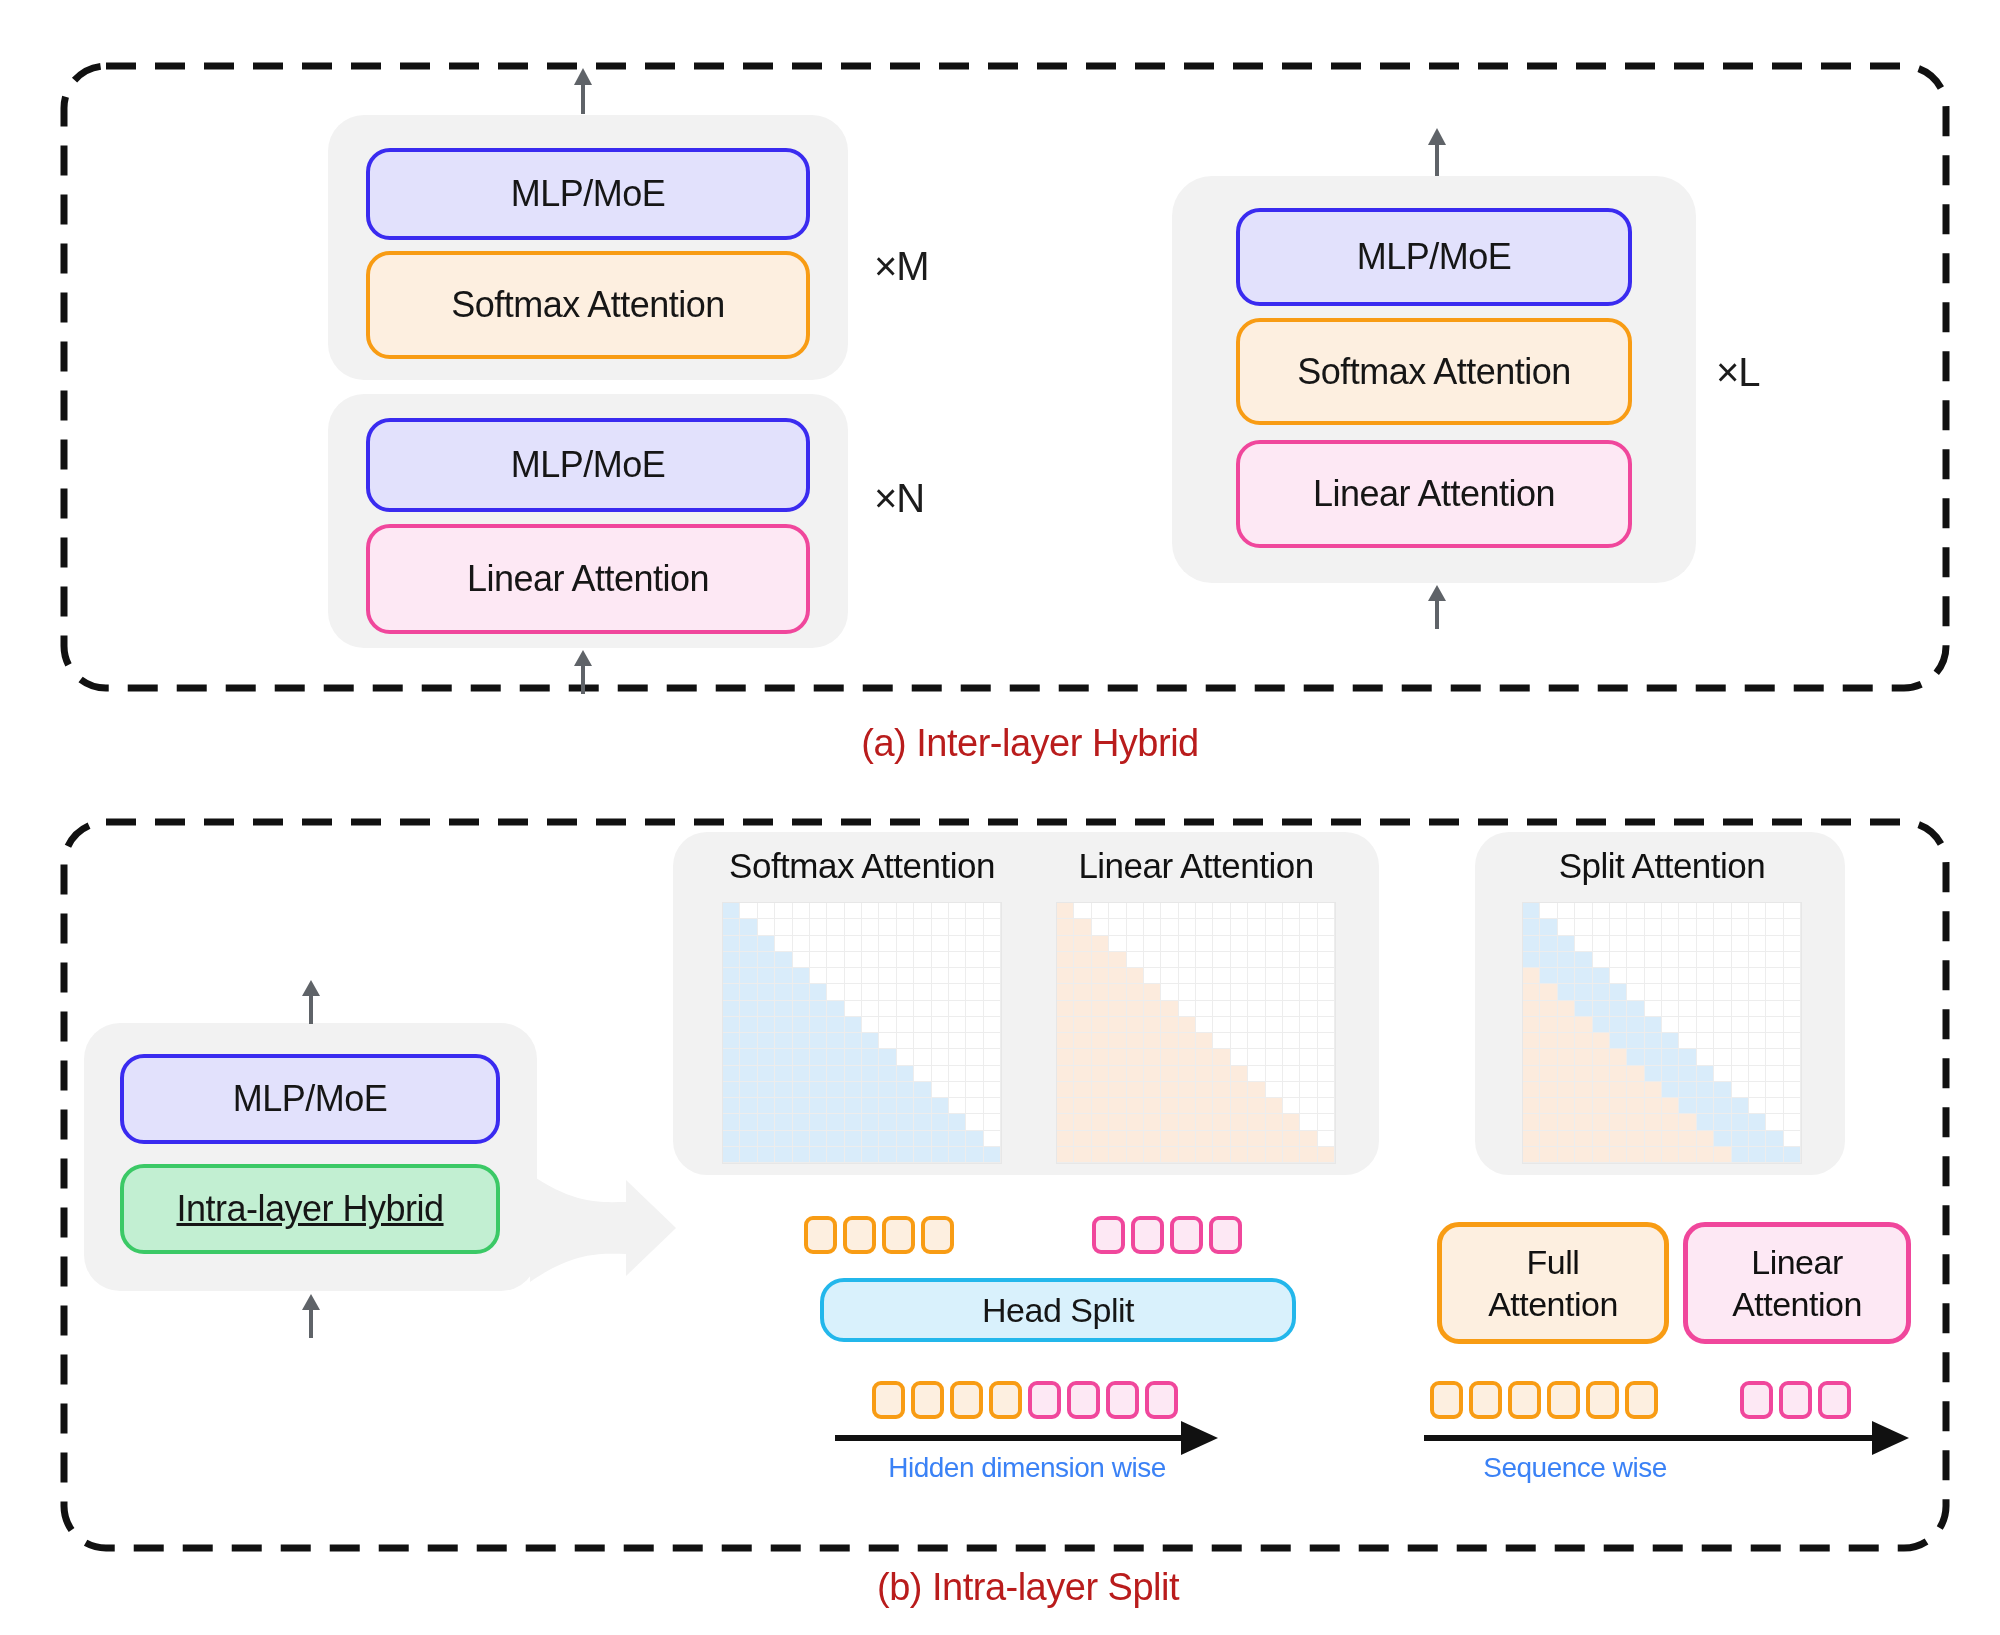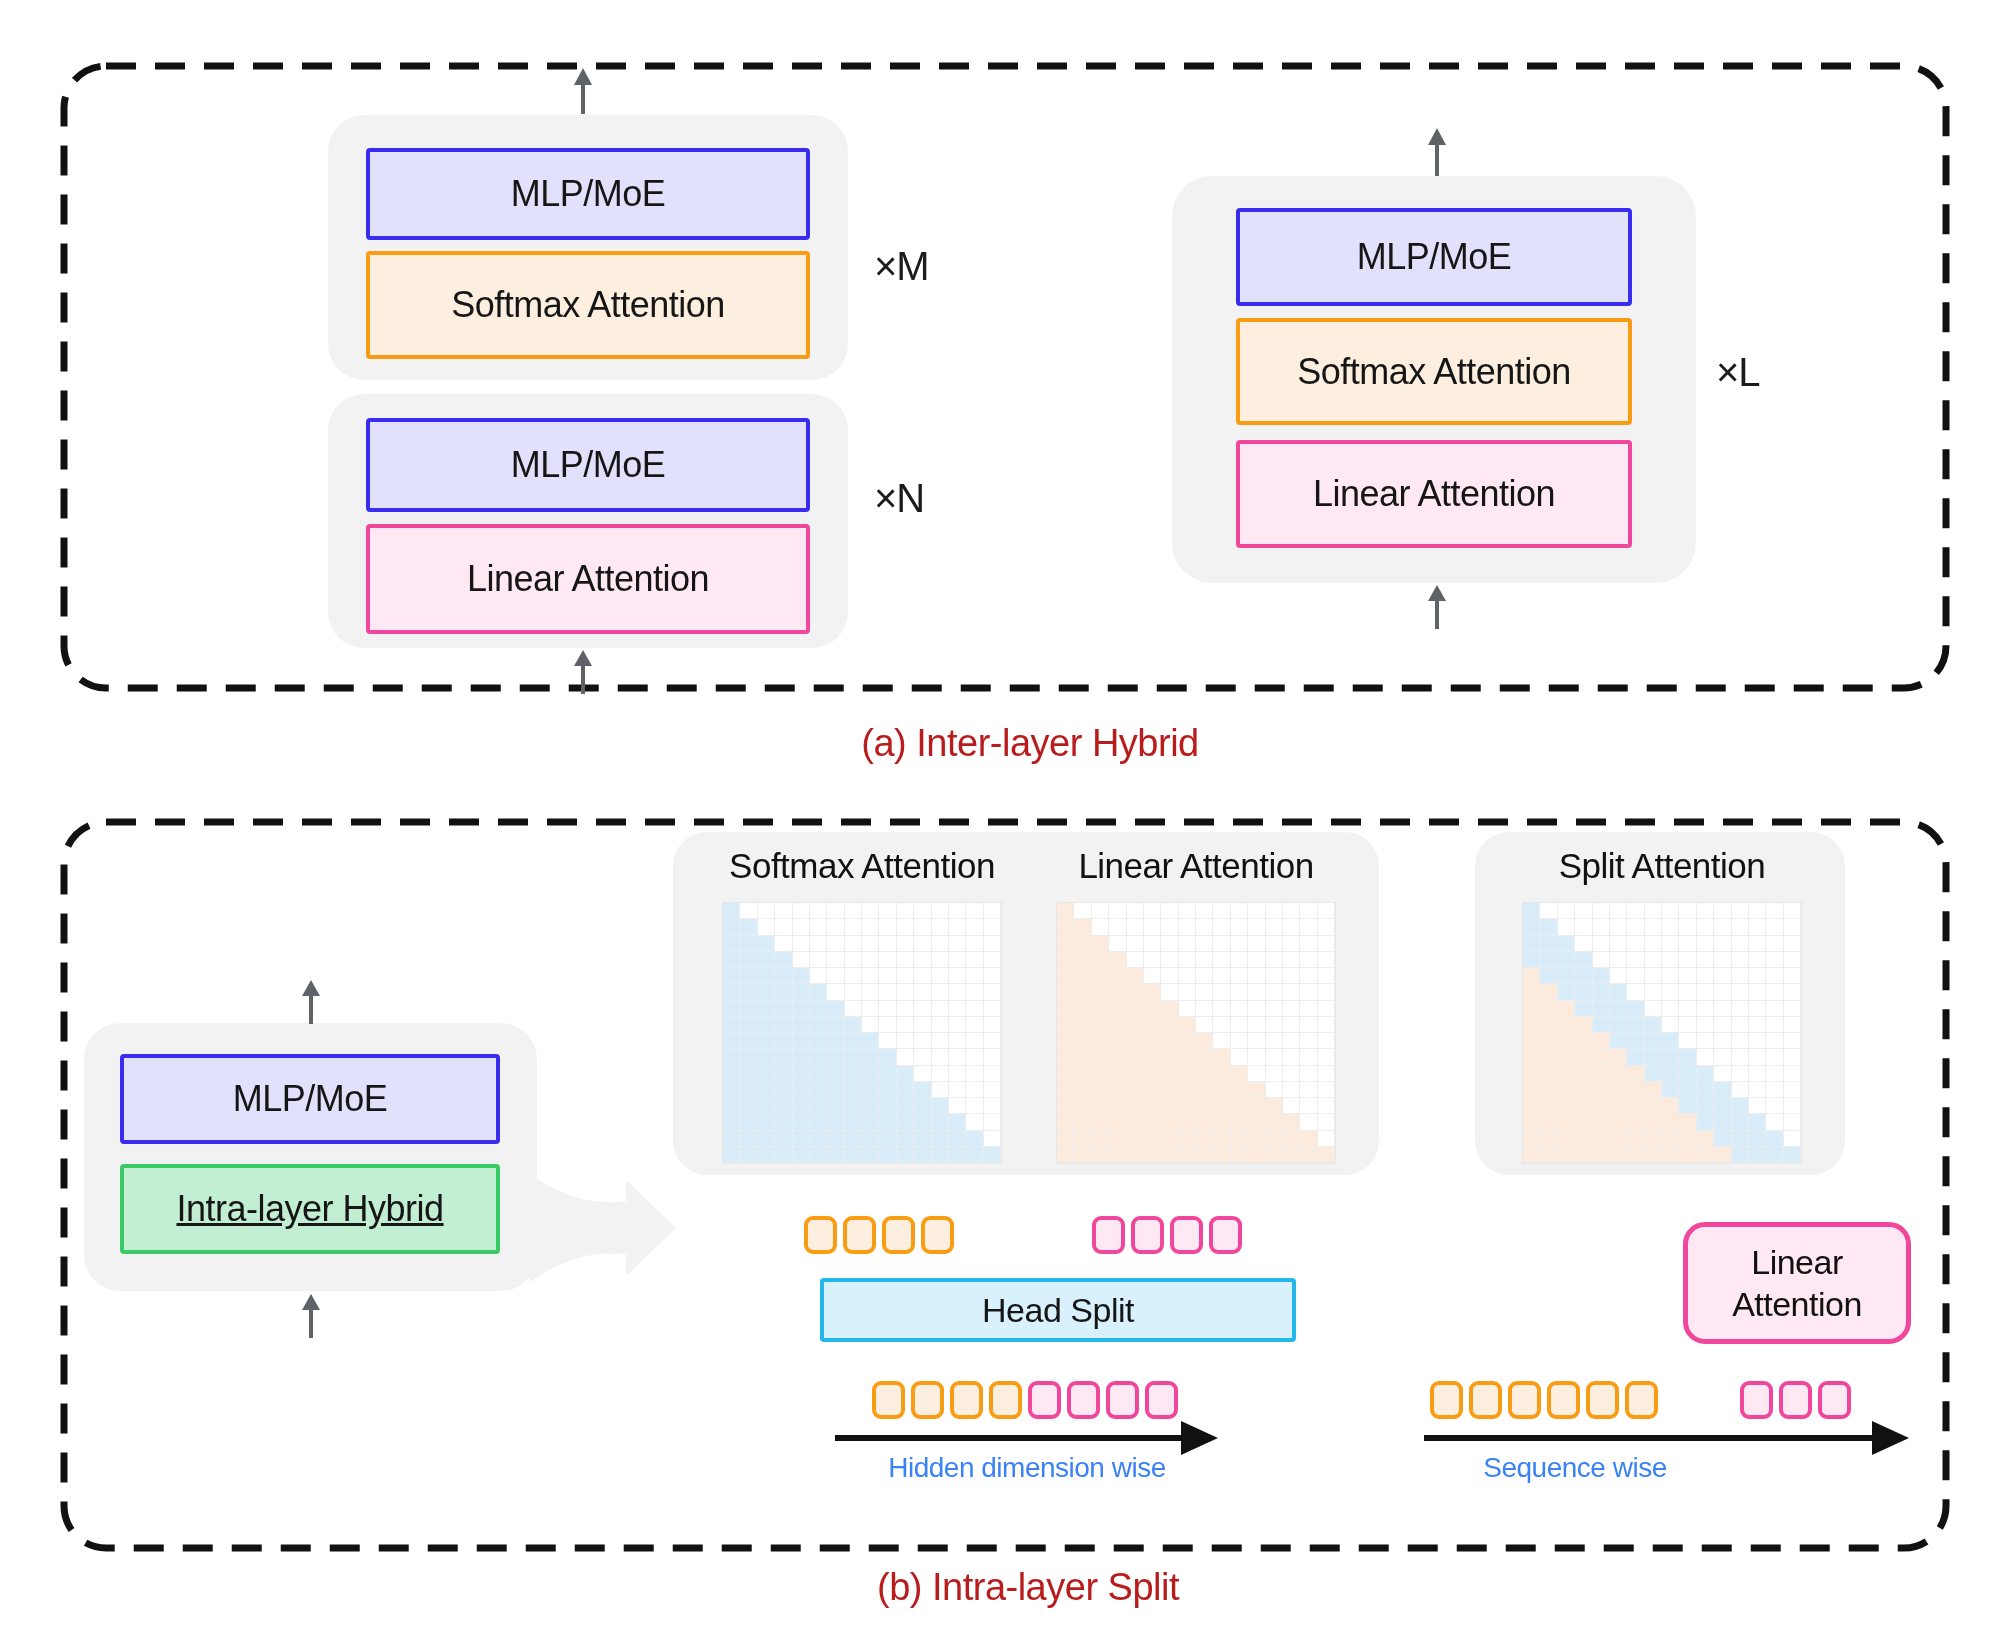--- a/index.html
+++ b/index.html
@@ -5,21 +5,21 @@
   html,body{margin:0;padding:0;background:#ffffff;}
   #canvas{
     position:relative;width:2000px;height:1635px;background:#ffffff;overflow:hidden;
     font-family:"Liberation Sans","DejaVu Sans",sans-serif;color:var(--ink,#141414);
   }
   .abs{position:absolute;}
   .dashed-wrap{position:absolute;color:var(--ink,#111);}
   .group{position:absolute;background:var(--container-gray,#f2f2f2);}
   .r36{border-radius:36px;} .r34{border-radius:34px;} .r40{border-radius:40px;}
   .block{
-    position:absolute;box-sizing:border-box;border:4px solid;border-radius:4px;
+    position:absolute;box-sizing:border-box;border:4px solid;border-radius:24px;
     display:flex;align-items:center;justify-content:center;
     font-size:36px;letter-spacing:-0.5px;color:#161616;text-align:center;
   }
   .block.purple{background:var(--purple-fill);border-color:var(--purple-border);}
   .block.orange{background:var(--orange-fill);border-color:var(--orange-border);}
   .block.pink{background:var(--pink-fill);border-color:var(--pink-border);}
   .block.green{background:var(--green-fill);border-color:var(--green-border);text-decoration:underline;}
   .block.cyan{background:var(--cyan-fill);border-color:var(--cyan-border);font-size:34px;}
   .mult{position:absolute;font-size:40px;color:#1c1c1c;letter-spacing:-1px;}
   .caption{position:absolute;transform:translateX(-50%);font-size:38px;color:#b91c1c;white-space:nowrap;letter-spacing:-0.5px;}
@@ -958,20 +958,23 @@
       <div class="sq pink"></div>
     </div>
   <div class="harrow" style="left:835px;top:1418px;">
     <svg width="384" height="40" viewBox="0 0 384 40">
         <line x1="0" y1="20" x2="348" y2="20" stroke="currentColor" stroke-width="6"></line>
         <path d="M346 3 L383 20 L346 37 Z" fill="currentColor"></path>
       </svg>
   </div>
   <div class="axis-label" style="left:1027px;top:1452px;">Hidden dimension wise</div>
 
+  <div class="attn-box orange" style="left:1437px;top:1222px;width:232px;height:122px;">
+    <span>Full Attention</span>
+  </div>
   <div class="attn-box pink" style="left:1683px;top:1222px;width:228px;height:122px;">
     <span>Linear Attention</span>
   </div>
   <div class="sqrow" style="left:1430px;top:1381px;">
       <div class="sq orange"></div>
       <div class="sq orange"></div>
       <div class="sq orange"></div>
       <div class="sq orange"></div>
       <div class="sq orange"></div>
       <div class="sq orange"></div>

